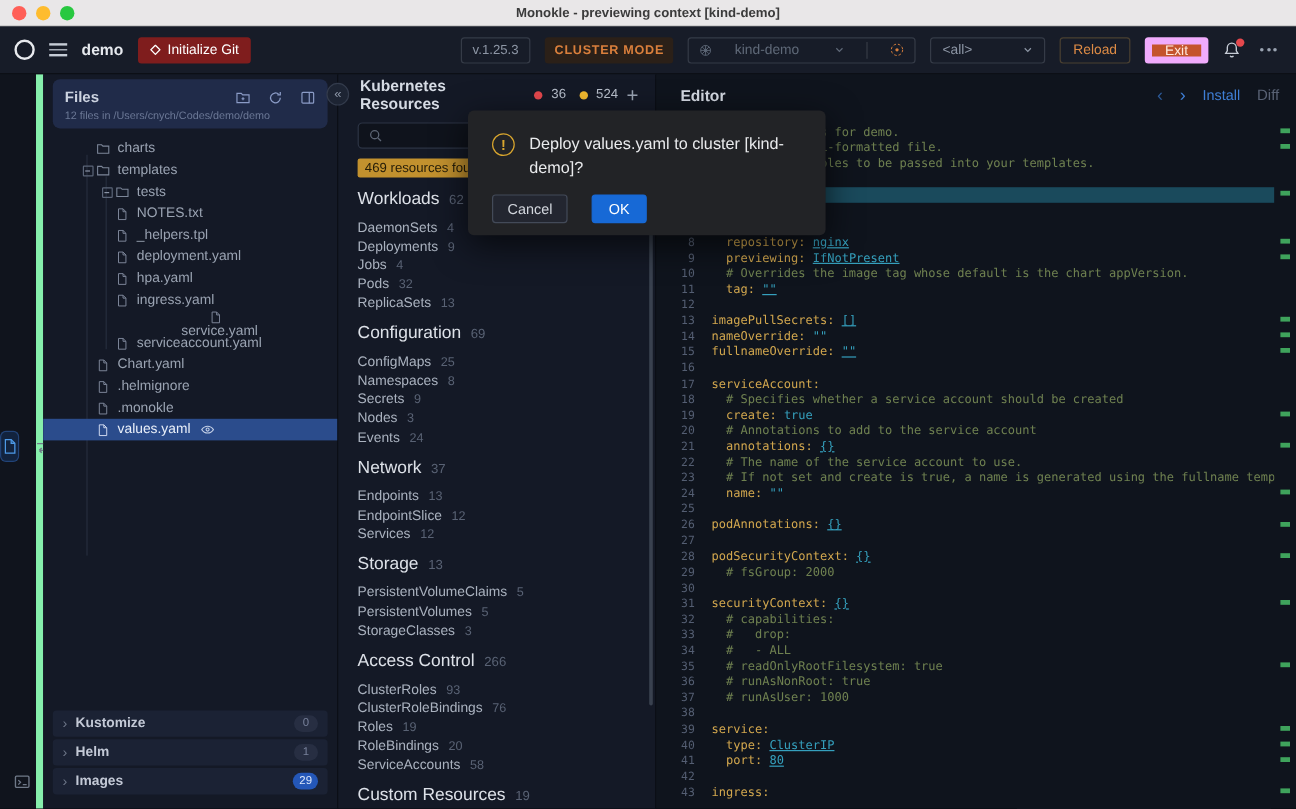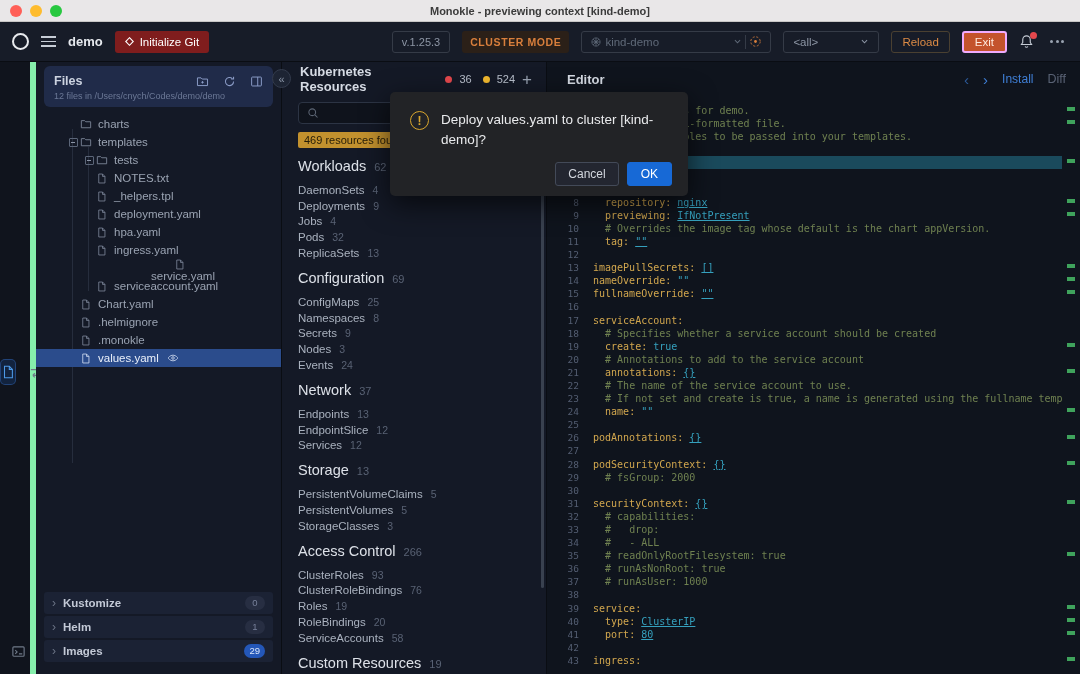--- a/index.html
+++ b/index.html
@@ -17,27 +17,27 @@
   
   .appheader{position:absolute;left:0;top:22px;width:1080px;height:40px;background:#171c28;border-bottom:1px solid #0a0d13;display:flex;align-items:center;padding:0 12px;gap:12px}
   .logo{width:17px;height:17px;border:2.5px solid #e8eaee;border-radius:50%;flex:none}
   .hamburger{display:flex;flex-direction:column;gap:3px;width:15px;cursor:pointer}
   .hamburger i{height:1.5px;background:#c6ccd6;display:block}
   .project{font-size:13px;font-weight:700;color:#e6e9ee}
   .btn-primary{display:flex;align-items:center;gap:6px;height:22px;padding:0 10px;background:#7f1d1d;border:none;border-radius:3px;color:#fff;font-size:11.5px;font-family:inherit;cursor:pointer}
   .spacer{flex:1}
   .version-box{height:22px;line-height:20px;padding:0 9px;border:1px solid #353b47;border-radius:3px;color:#8d96a5;font-size:11px}
   .mode-badge{height:22px;line-height:22px;padding:0 8px;border-radius:3px;background:#2b2018;color:#d97f3c;font-size:10.5px;font-weight:700;letter-spacing:.6px}
-  .cluster-select{display:flex;align-items:center;gap:3px;height:22px;padding:0 8px;border:1px solid #353b47;border-radius:3px;color:#5f6978;font-size:11.5px;min-width:190px;cursor:pointer}
+  .cluster-select{display:flex;align-items:center;gap:18px;height:22px;padding:0 8px;border:1px solid #353b47;border-radius:3px;color:#5f6978;font-size:11.5px;min-width:190px;cursor:pointer}
   .cluster-select .grow{flex:1}
   .divider-v{width:1px;height:14px;background:#353b47}
   .ns-select{display:flex;align-items:center;gap:8px;height:22px;padding:0 9px;border:1px solid #353b47;border-radius:3px;color:#8d96a5;font-size:11.5px;min-width:96px;cursor:pointer}
   .ns-select .grow{flex:1}
   .btn-ghost{height:22px;padding:0 10px;background:transparent;border:1px solid #4a4031;border-radius:3px;color:#dd8b45;font-size:11.5px;font-family:inherit;cursor:pointer}
-  .btn-exit{height:22px;padding:0 11px;background:#c4532c;border:2px solid #f0abfc;border-radius:3px;color:#ffe9dd;font-size:11.5px;font-family:inherit;cursor:pointer}
+  .btn-exit{height:22px;padding:0 11px;background:#c4532c;border:6px solid #f0abfc;border-radius:3px;color:#ffe9dd;font-size:11.5px;font-family:inherit;cursor:pointer}
   .bell{position:relative;color:#c6ccd6;display:flex;cursor:pointer}
   .bell .dot{position:absolute;right:-3px;top:-2px;width:7px;height:7px;border-radius:50%;background:#e5484d}
   .more{display:flex;gap:2.5px;align-items:center;padding:4px;cursor:pointer}
   .more i{width:3px;height:3px;border-radius:50%;background:#9aa3b1;display:block}
   .icon{display:inline-flex;color:inherit}
 
   
   .rail{position:absolute;left:0;top:62px;width:36px;height:612px;background:#10141d;border-right:6px solid #86efac;display:flex;align-items:center;padding-top:8px;gap:13px}
   .rail-item{position:relative;width:26px;height:26px;display:flex;align-items:center;justify-content:center;color:#6f7988;cursor:pointer}
   .rail-item.active{background:rgba(30,105,214,.18);border:1px solid rgba(64,130,230,.35);border-radius:5px;color:#4d9ae8}
@@ -113,21 +113,21 @@
   .tok-u{color:#35a0bd;text-decoration:underline}
   .tok-p{color:#c8ccd4}
   .ruler{position:absolute;right:5px;top:42px;bottom:0;width:8px}
   .mark{position:absolute;left:0;width:8px;height:4px;background:#3fa35c}
 
   
   .modal{position:absolute;left:390px;top:92px;width:298px;height:104px;background:#222326;border-radius:5px;box-shadow:0 8px 28px rgba(0,0,0,.65);z-index:100;padding:18px 16px 14px 20px}
   .modal-body{display:flex;gap:12px}
   .warn-circle{width:19px;height:19px;border:1.5px solid #d9a62e;border-radius:50%;color:#d9a62e;font-size:12px;font-weight:700;display:flex;align-items:center;justify-content:center;flex:none;margin-top:1px}
   .modal-msg{font-size:13.5px;color:#e9eaec;line-height:1.45;width:232px}
-  .modal-actions{display:flex;justify-content:flex-end;gap:8px;margin-top:13px}
+  .modal-actions{display:flex;gap:20px;margin-top:13px}
   .btn-cancel{height:24px;padding:0 12px;background:#232630;border:1px solid #434a58;border-radius:3px;color:#d3d7de;font-size:12px;font-family:inherit;cursor:pointer}
   .btn-ok{height:24px;padding:0 13px;background:#1769d6;border:1px solid #1769d6;border-radius:3px;color:#fff;font-size:12px;font-family:inherit;cursor:pointer}
 </style>
 </head>
 <body>
 
 <div id="screen">
 
   <div class="titlebar">
     <div class="lights">

